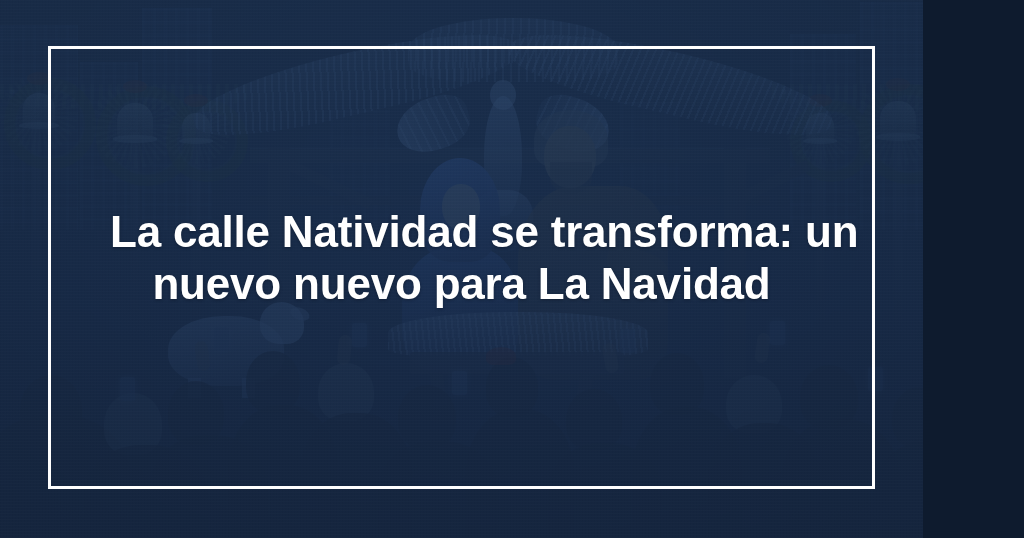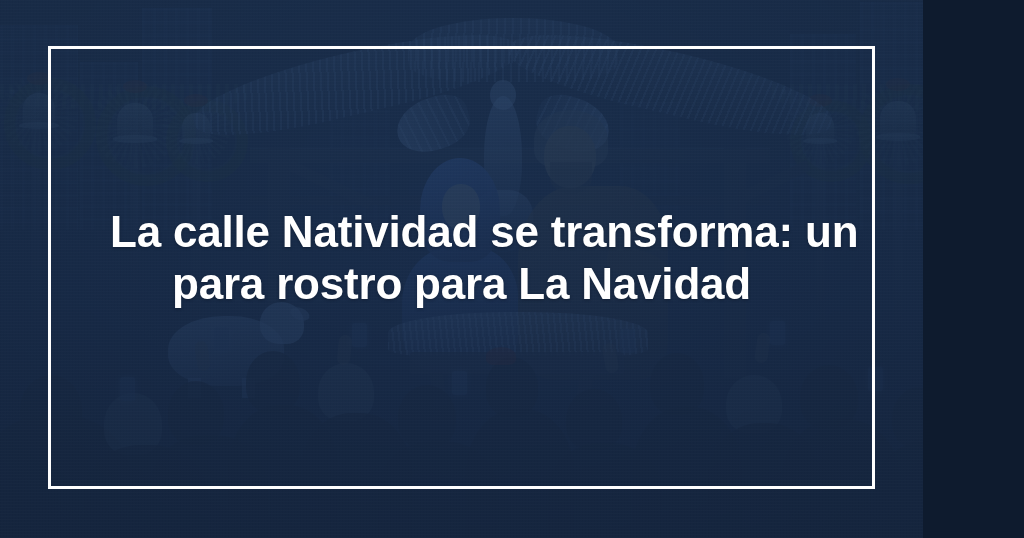--- a/index.html
+++ b/index.html
@@ -445,16 +445,16 @@
 
     <div class="wash"></div>
     <div class="wash2"></div>
     <div class="grain"></div>
   </div>
 
   <div class="frame"></div>
 
   <div class="headline">
     <span class="line">La calle Natividad se transforma: un</span>
-    <span class="line">para rostro para La Navidad</span>
+    <span class="line">nuevo nuevo para La Navidad</span>
   </div>
 
 </div>
 
 </body></html>

